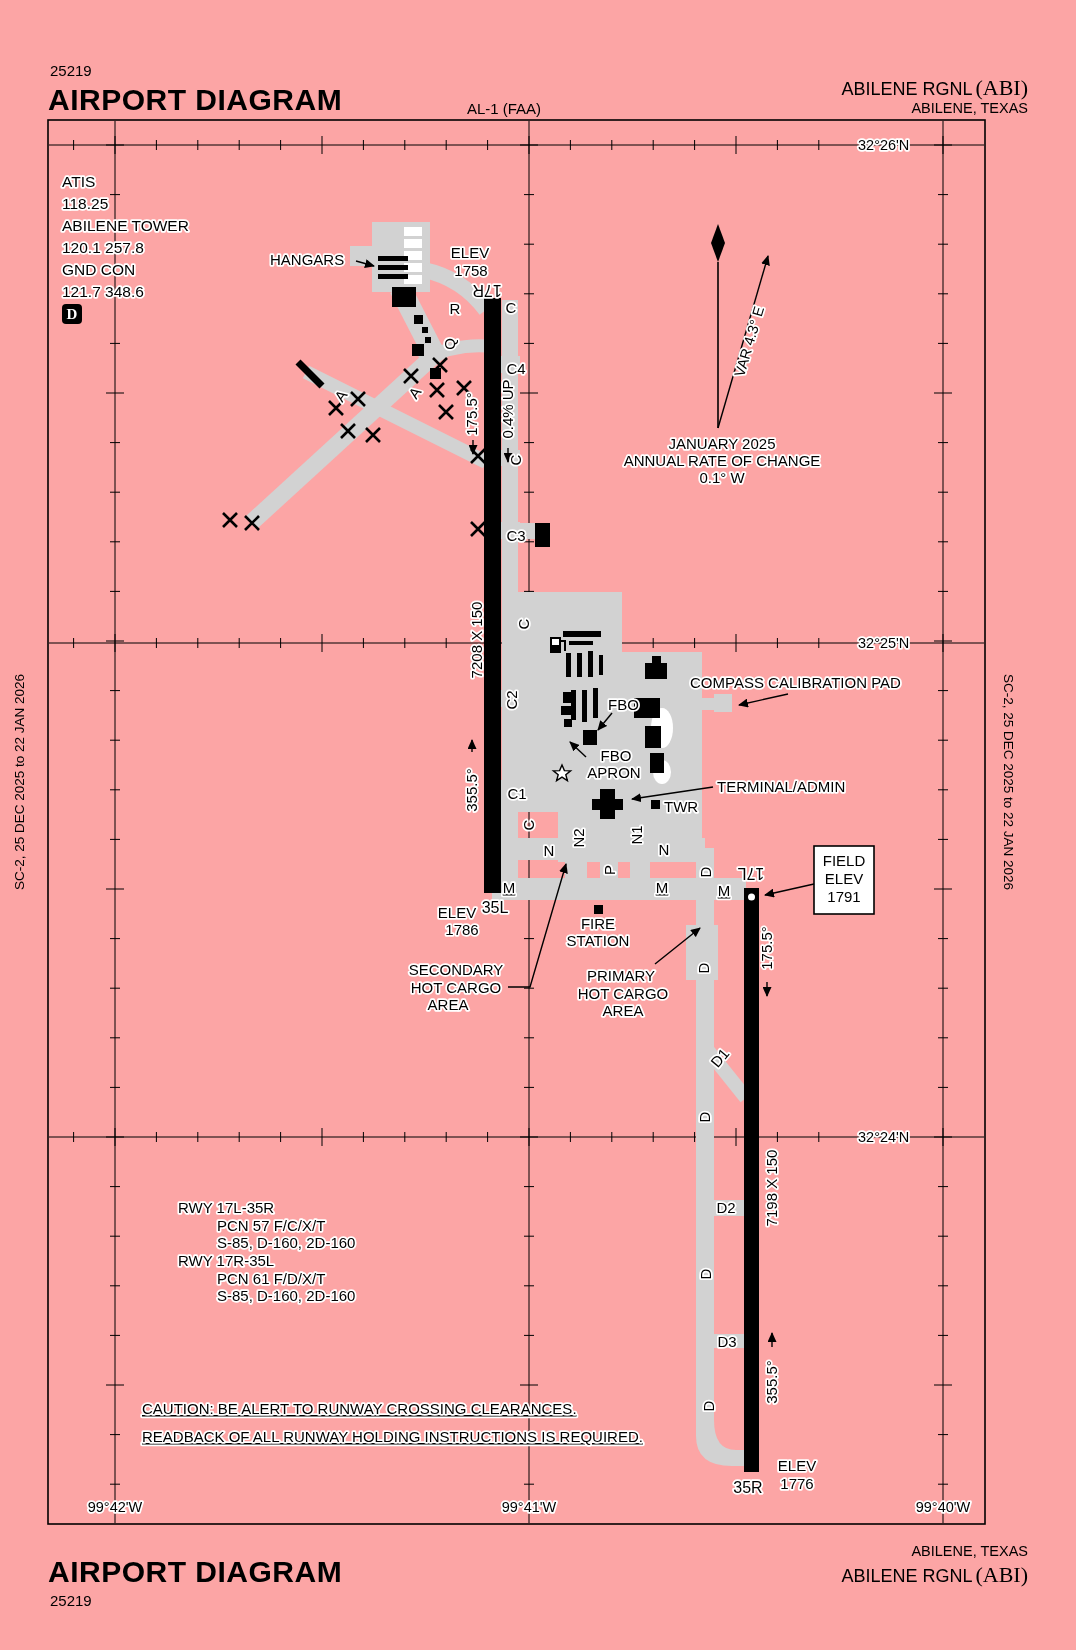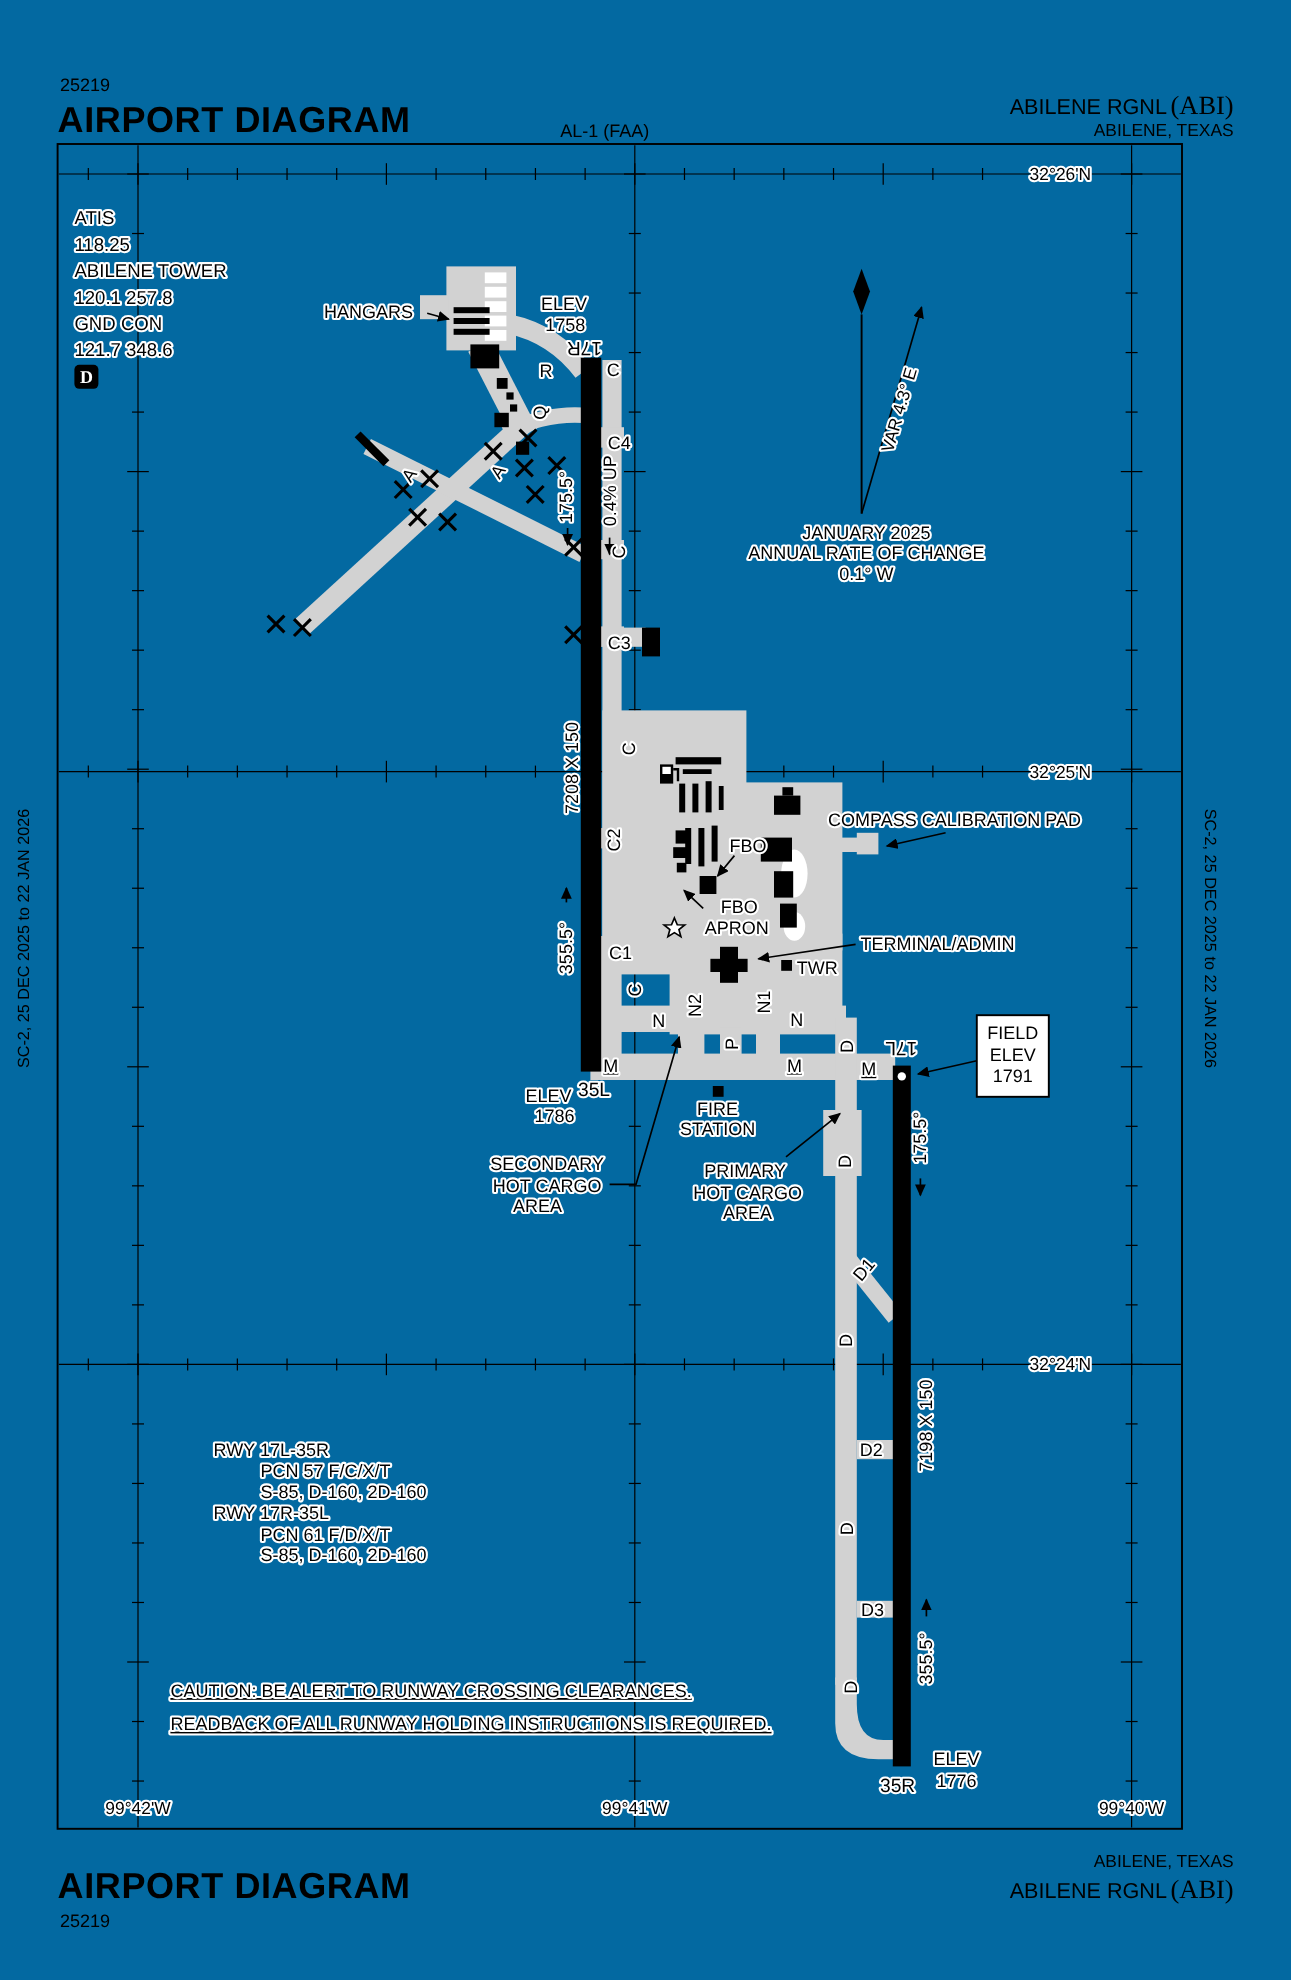--- a/index.html
+++ b/index.html
@@ -1,16 +1,16 @@
 <!DOCTYPE html>
 <html><head>
 <meta charset="utf-8">
 <style>
   html,body{margin:0;padding:0;background:#fff;}
-  .page{position:relative;width:1076px;height:1650px;background:#0369a1;overflow:hidden;}
+  .page{position:relative;width:1076px;height:1650px;background:#fca5a5;overflow:hidden;}
   svg{display:block;}
   .g{fill:#d2d2d2;stroke:none;}
   .gs{stroke:#d2d2d2;fill:none;}
   .b{fill:#000;stroke:none;}
   .w{fill:#fff;stroke:none;}
   .ld{stroke:#000;stroke-width:1.4;fill:none;}
   .bx{fill:#fff;stroke:#000;stroke-width:1.6;}
   text{font-family:"Liberation Sans",sans-serif;fill:#000;}
   .h{paint-order:stroke;stroke:#fff;stroke-width:3.5px;stroke-linejoin:round;}
   .f15{font-size:15px;}

